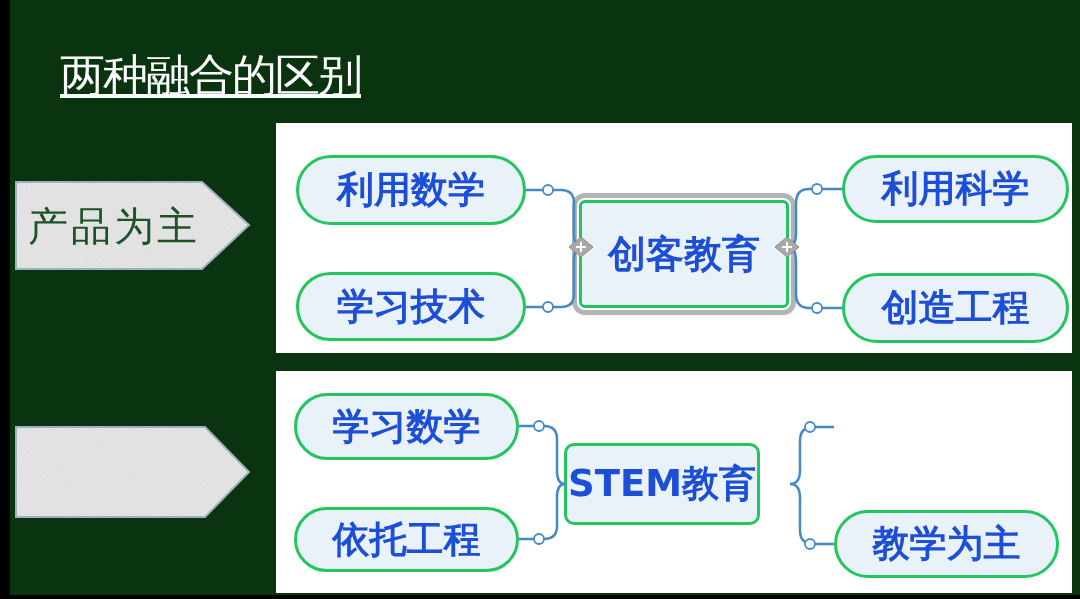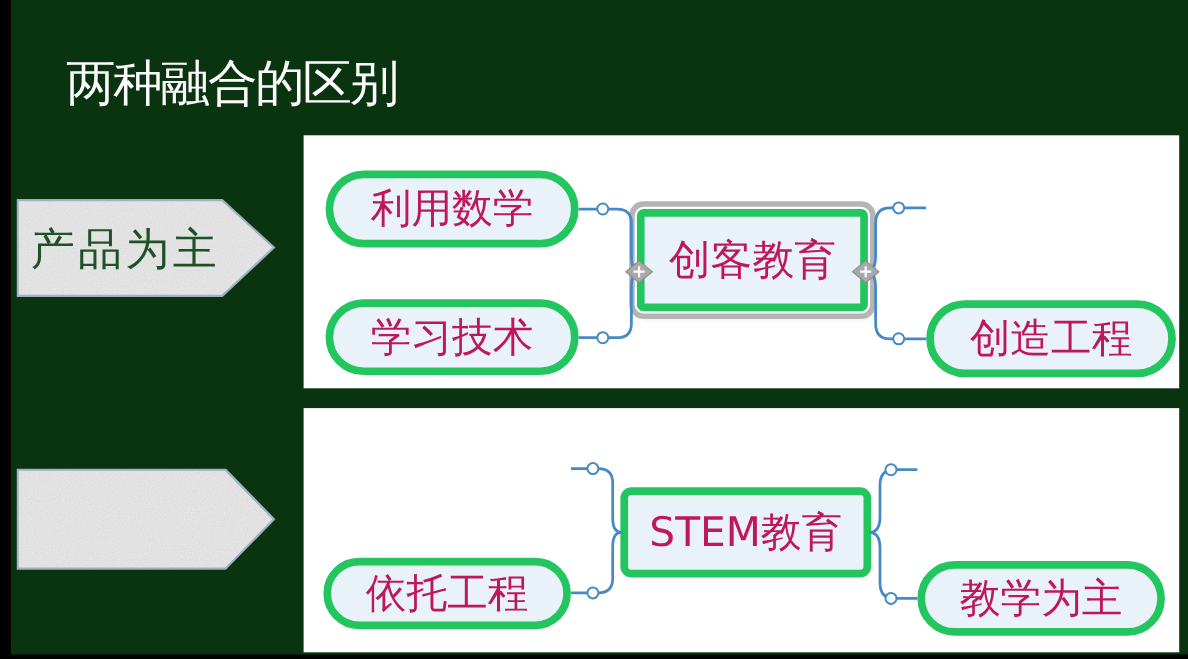--- a/index.html
+++ b/index.html
@@ -6,42 +6,43 @@
   body{
     width:1080px;height:599px;position:relative;overflow:hidden;
     background:#0a3310;
     font-family:"DejaVu Sans","Liberation Sans",sans-serif;
   }
   .left-strip{position:absolute;left:0;top:0;width:10px;height:599px;background:#000;}
   .bottom-strip{position:absolute;left:0;top:595px;width:1080px;height:4px;background:#000;}
 
   .title{
     position:absolute;left:60px;top:46px;margin:0;
-    font-size:45px;font-weight:400;letter-spacing:-2px;color:#fbfbfb;
+    font-size:45px;font-weight:400;letter-spacing:-2px;color:#fbfbfb;text-decoration:underline;
   }
 
   .arrow{position:absolute;}
   .arrow svg{position:absolute;left:0;top:0;display:block;}
   .arrow-label{
     position:absolute;left:0;top:0;width:198px;height:100%;
     display:flex;align-items:center;justify-content:center;
     font-size:40px;color:#1f5128;letter-spacing:3px;text-align:center;
   }
   .a1{left:15px;top:181px;width:236px;height:90px;}
   .a2{left:15px;top:426px;width:236px;height:93px;}
 
   .panel{position:absolute;left:276px;width:796px;background:#fff;}
   .p1{top:123px;height:230px;}
   .p2{top:371px;height:222px;}
 
   .node{
     position:absolute;box-sizing:border-box;
     display:flex;align-items:center;justify-content:center;
-    background:#e9f1f9;border:7px solid #22c55e;color:#be185d;
+    background:#e9f1f9;border:3px solid #22c55e;color:#1d4ed8;
     white-space:nowrap;
+    font-weight:bold;
   }
   .pill{border-radius:36px;font-size:37px;}
   .center-a{
     border-radius:6px;font-size:38px;
     box-shadow:0 0 0 2px #ffffff,0 0 0 7px #b4b4b4,3px 4px 6px rgba(110,110,110,.55);
   }
   .center-b{border-radius:10px;font-size:37px;}
 
   .wires{position:absolute;left:0;top:0;pointer-events:none;}
   .wire{fill:none;stroke:#4689c6;stroke-width:2.5px;}
@@ -82,21 +83,22 @@
       </filter>
     </defs>
     <polygon points="1,1 190,1 234,46 190,91 1,91" fill="#ececec" stroke="#9db0c4" stroke-width="2"></polygon>
     <polygon points="1,1 190,1 234,46 190,91 1,91" fill="#ffffff" filter="url(#grain2)"></polygon>
   </svg>
 </div>
 
 <section class="panel p1">
   <div class="node pill" style="left:20px;top:32px;width:230px;height:70px;">利用数学</div>
   <div class="node pill" style="left:20px;top:149px;width:230px;height:69px;">学习技术</div>
-  <div class="node center-a" style="left:303px;top:67px;width:210px;height:93px;">创客教育</div>
+  <div class="node center-a" style="left:303px;top:77px;width:210px;height:108px;">创客教育</div>
+  <div class="node pill" style="left:566px;top:32px;width:227px;height:68px;">利用科学</div>
   <div class="node pill" style="left:566px;top:150px;width:227px;height:70px;">创造工程</div>
 
   <svg class="wires" width="796" height="230">
     <path class="wire" d="M250,67 L285,67 Q298,67 298,80 L298,110 Q298,124 306,124"></path>
     <path class="wire" d="M250,184 L285,184 Q298,184 298,171 L298,138 Q298,124 306,124"></path>
     <path class="wire" d="M510,124 Q520,124 520,110 L520,80 Q520,66 533,66 L566,66"></path>
     <path class="wire" d="M510,124 Q520,124 520,138 L520,171 Q520,185 533,185 L566,185"></path>
     <circle class="dot" cx="272" cy="67" r="5"></circle>
     <circle class="dot" cx="272" cy="184" r="5"></circle>
     <circle class="dot" cx="541" cy="66" r="5"></circle>
@@ -106,22 +108,23 @@
       <path class="diamond-cross" d="M300,124 H310 M305,119 V129"></path>
     </g>
     <g>
       <polygon class="diamond" points="499,124 511,114 523,124 511,134"></polygon>
       <path class="diamond-cross" d="M506,124 H516 M511,119 V129"></path>
     </g>
   </svg>
 </section>
 
 <section class="panel p2">
+  <div class="node pill" style="left:18px;top:22px;width:225px;height:67px;">学习数学</div>
   <div class="node pill" style="left:18px;top:136px;width:225px;height:65px;">依托工程</div>
-  <div class="node center-b" style="left:288px;top:72px;width:228px;height:82px;">STEM教育</div>
+  <div class="node center-b" style="left:288px;top:72px;width:196px;height:82px;">STEM教育</div>
   <div class="node pill" style="left:558px;top:139px;width:225px;height:68px;">教学为主</div>
 
   <svg class="wires" width="796" height="222">
     <path class="wire" d="M243,55 L268,55 Q281,55 281,68 L281,100 Q281,113 289,113"></path>
     <path class="wire" d="M243,168 L268,168 Q281,168 281,155 L281,126 Q281,113 289,113"></path>
     <path class="wire" d="M514,113 Q524,113 524,99 L524,70 Q524,56 537,56 L558,56"></path>
     <path class="wire" d="M514,113 Q524,113 524,127 L524,159 Q524,173 537,173 L558,173"></path>
     <circle class="dot" cx="263" cy="55" r="5"></circle>
     <circle class="dot" cx="263" cy="168" r="5"></circle>
     <circle class="dot" cx="534" cy="56" r="5"></circle>

